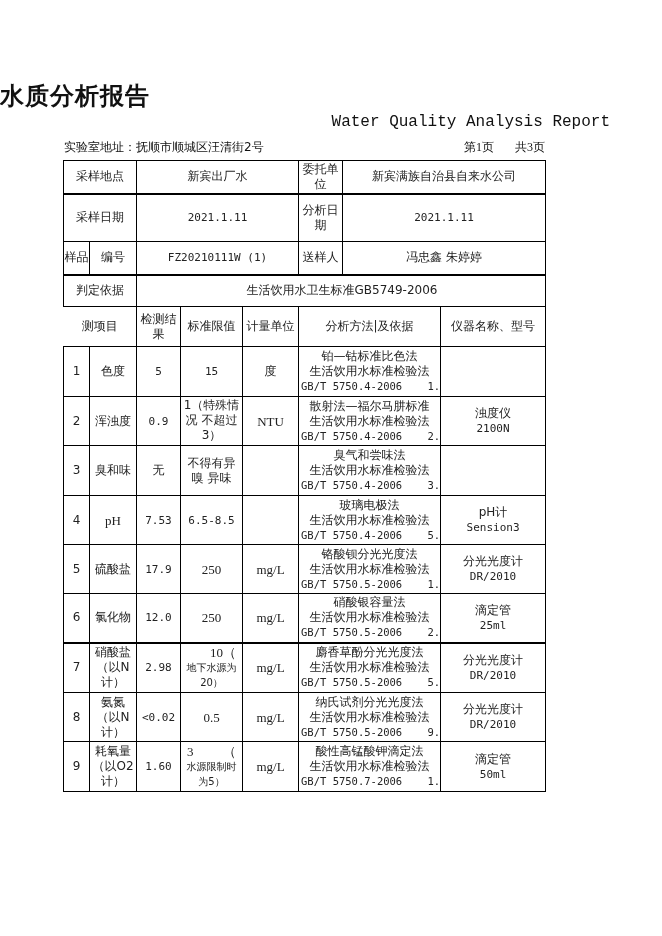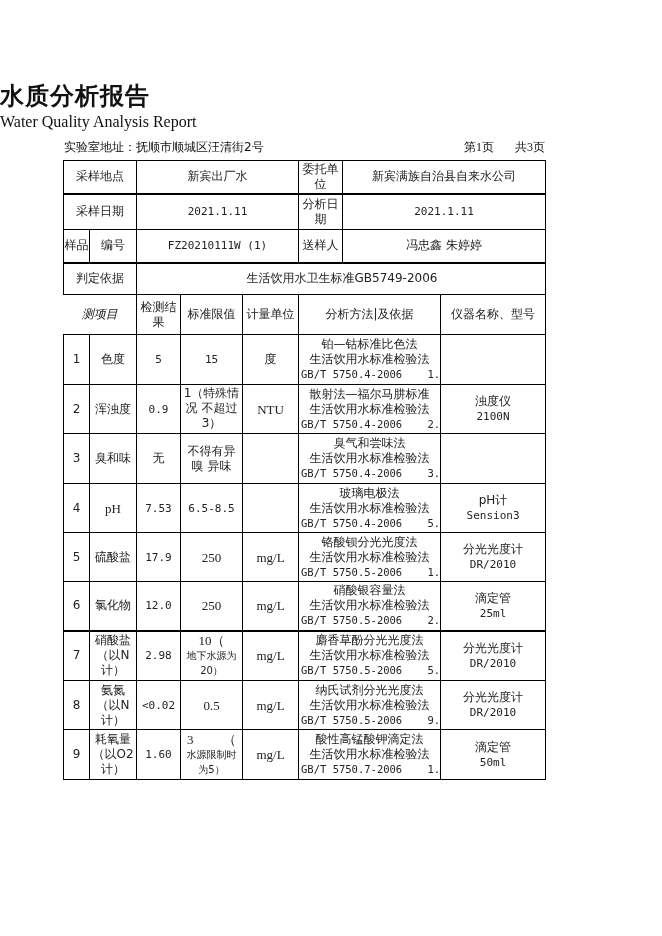--- a/index.html
+++ b/index.html
@@ -6,22 +6,22 @@
     body {
       width: 662px; height: 936px; position: relative; overflow: hidden;
       font-family: "DejaVu Serif", "Liberation Serif", serif;
       color: #111;
     }
     .title {
       position: absolute; left: 0; width: 610px; top: 80px; text-align: left;
       font-family: "DejaVu Sans", sans-serif; font-weight: bold; font-size: 24px; letter-spacing: 1px;
     }
     .subtitle {
-      position: absolute; left: 0; width: 610px; top: 113px; text-align: left;
-      font-family: Liberation Serif, serif; font-size: 16px;
+      position: absolute; left: 0; width: 610px; top: 113px; text-align: right;
+      font-family: Liberation Mono, monospace; font-size: 16px;
     }
     .address {
       position: absolute; left: 64px; top: 139px; font-size: 12px;
       font-family: "DejaVu Sans", sans-serif;
     }
     .page-info {
       position: absolute; right: 117px; top: 139px; font-size: 12px;
       font-family: "Liberation Serif", serif; word-spacing: 8px;
     }
     .page-info span { margin-left: 10px; }
@@ -32,21 +32,21 @@
     }
     table.t td {
       border: 1px solid #000; text-align: center; vertical-align: middle;
       padding: 0 2px; line-height: 15px; overflow: hidden; color: #222;
     }
     .thick-top td { border-top: 2px solid #000 !important; }
     .mono { font-family: "DejaVu Sans Mono", "Liberation Mono", monospace; font-size: 11px; }
     .serif { font-family: "Liberation Serif", serif; font-size: 13px; }
     .method { text-align: center; padding-left: 2px !important; line-height: 15px !important; font-size: 12px; }
     .method .std { font-family: "DejaVu Sans Mono", monospace; font-size: 10.5px; white-space: pre; }
-    .noleft { border-left: none !important; font-style: italic; }
+    .noleft { border-left: none !important; }
     .clip { height: 46px; overflow: hidden; display: block; }
     .small { font-size: 10px; line-height: 13px; }
     .left { text-align: center; }
   </style>
 </head>
 <body>
 
 <div class="title">水质分析报告</div>
 <div class="subtitle">Water Quality Analysis Report</div>
 <div class="address">实验室地址：抚顺市顺城区汪清街2号</div>
@@ -67,21 +67,21 @@
       <col style="width:105px">
   </colgroup>
 
   <tbody>
       <tr style="height:33px">
     <td colspan="2">采样地点</td>
     <td colspan="3">新宾出厂水</td>
     <td colspan="1" style="width:0"><span>委托单位</span></td>
     <td colspan="2">新宾满族自治县自来水公司</td>
   </tr>
-  <tr class="thick-top" style="height:36px">
+  <tr class="thick-top" style="height:48px">
     <td colspan="2">采样日期</td>
     <td colspan="3" class="mono">2021.1.11</td>
     <td colspan="1">分析日期</td>
     <td colspan="2" class="mono">2021.1.11</td>
   </tr>
   <tr style="height:33px">
     <td class="left" style="padding:0">样品</td>
     <td>编号</td>
     <td colspan="3" class="mono">FZ20210111W (1)</td>
     <td colspan="1">送样人</td>
@@ -196,21 +196,21 @@
     <td>
           <div>滴定管</div>
           <div class="mono">25ml</div>
         </td>
   </tr>
   <tr class="thick-top" style="height:50px">
     <td>7</td>
     <td>硝酸盐（以N计）</td>
     <td class="mono">2.98</td>
     <td class="small">
-      <div style="display:flex;justify-content:center;padding:0 4px" class="serif">
+      <div style="display:flex;justify-content:flex-end;padding:0 4px" class="serif">
             <span>10</span>
             <span>（</span>
           </div>
       <div>地下水源为20）</div>
     </td>
     <td class="serif">mg/L</td>
     <td colspan="2" class="method">
       <div>麝香草酚分光光度法</div>
           <div>生活饮用水标准检验法</div>
           <div class="std">GB/T 5750.5-2006    5.1</div>

